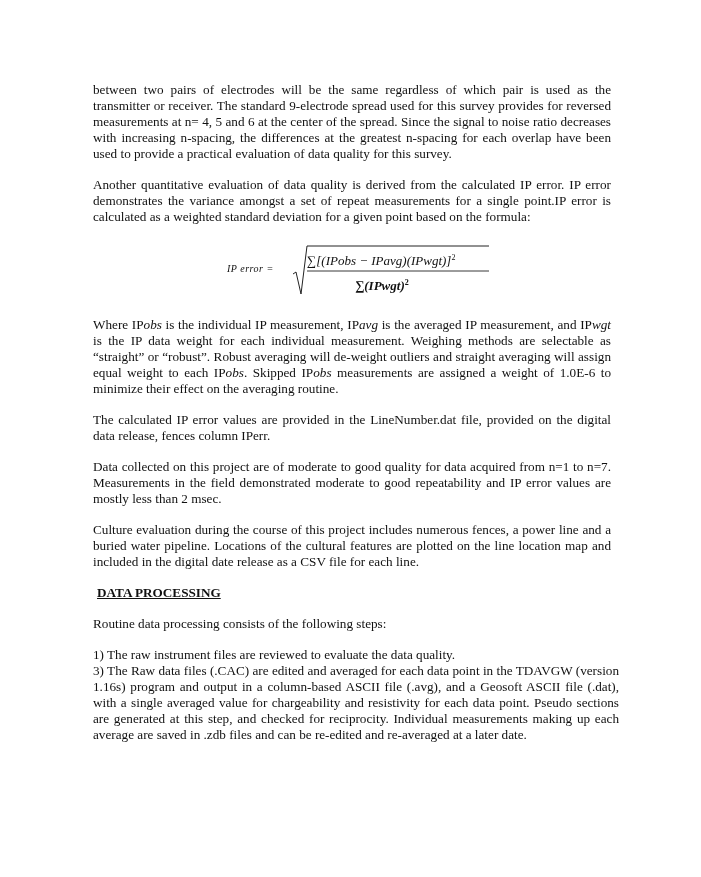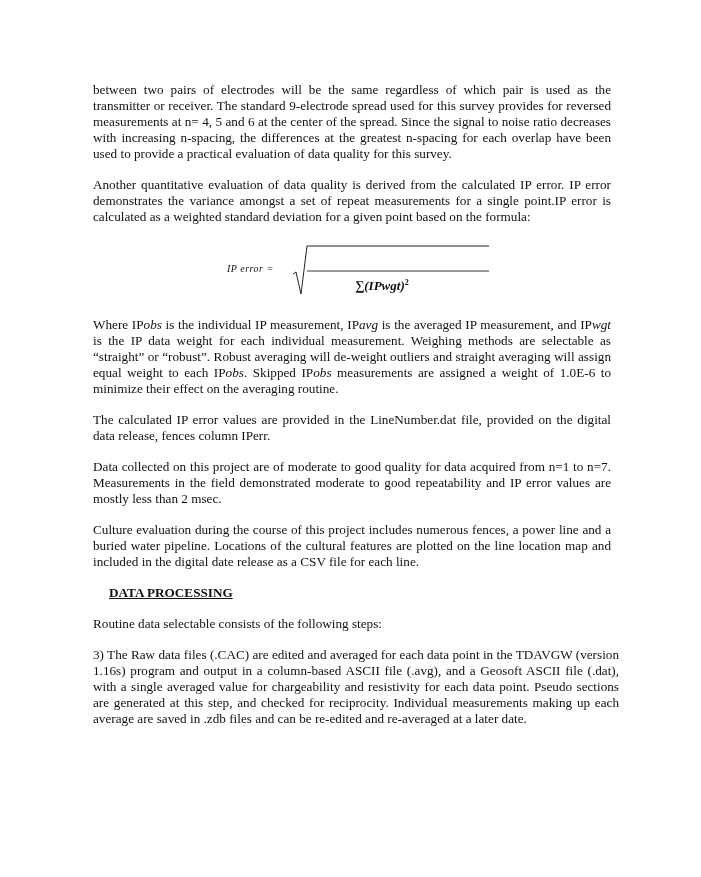--- a/index.html
+++ b/index.html
@@ -12,47 +12,49 @@
   p { margin: 0 8px 15px 0; text-align: justify; }
   .formula {
     height: 62px; margin: 0 0 15px 0; position: relative;
     font-family: "Liberation Serif", serif; font-style: italic;
   }
   .formula .lhs { position: absolute; left: 134px; top: 21px; font-size: 10px; letter-spacing: 0.5px; }
   .formula .sqrt { position: absolute; left: 200px; top: 4px; width: 196px; height: 52px; }
   .formula .num { position: absolute; left: 214px; top: 10px; font-size: 13px; }
   .formula .den { position: absolute; left: 262px; top: 35px; font-size: 13px; font-weight: bold; }
   .formula sup { font-size: 8px; font-style: normal; }
-  .heading { font-weight: bold; text-decoration: underline; margin: 0 0 15px 16px; }
+  .heading { font-weight: bold; text-decoration: underline; margin: 0 0 15px 4px; }
   .steps p { margin: 0; }
   .steps { margin: 0; }
   i { font-style: italic; }
 </style>
 </head>
 <body>
 
 <div class="page">
   <p>between two pairs of electrodes will be the same regardless of which pair is used as the transmitter or receiver. The standard 9-electrode spread used for this survey provides for reversed measurements at n= 4, 5 and 6 at the center of the spread. Since the signal to noise ratio decreases with increasing n-spacing, the differences at the greatest n-spacing for each overlap have been used to provide a practical evaluation of data quality for this survey.</p>
   <p>Another quantitative evaluation of data quality is derived from the calculated IP error. IP error demonstrates the variance amongst a set of repeat measurements for a single point.IP error is calculated as a weighted standard deviation for a given point based on the formula:</p>
 
   <div class="formula">
     <span class="lhs">IP error =</span>
     <svg class="sqrt" viewBox="0 0 196 52">
       <polyline points="0,30 3,28 8,50 14,2 196,2" fill="none" stroke="#222" stroke-width="1"></polyline>
       <line x1="14" y1="27" x2="196" y2="27" stroke="#222" stroke-width="0.9"></line>
     </svg>
+    <span class="num"><span>∑[(IPobs − IPavg)(IPwgt)]</span><sup>2</sup></span>
     <span class="den"><span>∑(IPwgt)</span><sup>2</sup></span>
   </div>
 
   <p><span>Where IP</span><i>obs</i><span> is the individual IP measurement, IP</span><i>avg</i><span> is the averaged IP measurement, and IP</span><i>wgt</i><span> is the IP data weight for each individual measurement. Weighing methods are selectable as “straight” or “robust”.  Robust averaging will de-weight outliers and straight averaging will assign equal weight to each IP</span><i>obs</i><span>. Skipped IP</span><i>obs</i><span> measurements are assigned a weight of 1.0E-6 to minimize their effect on the averaging routine.</span></p>
 
   <p>The calculated IP error values are provided in the LineNumber.dat file, provided on the digital data release, fences column IPerr.</p>
   <p>Data collected on this project are of moderate to good quality for data acquired from n=1 to n=7. Measurements in the field demonstrated moderate to good repeatability and IP error values are mostly less than 2 msec.</p>
   <p>Culture evaluation during the course of this project includes numerous fences, a power line and a buried water pipeline. Locations of the cultural features are plotted on the line location map and included in the digital date release as a CSV file for each line.</p>
 
   <div class="heading">DATA PROCESSING</div>
 
-  <p>Routine data selectable consists of the following steps:</p>
+  <p>Routine data processing consists of the following steps:</p>
 
   <div class="steps">
+    <p>1)  The raw instrument files are reviewed to evaluate the data quality.</p>
     <p>3)  The Raw data files (.CAC) are edited and averaged for each data point in the TDAVGW (version 1.16s) program and output in a column-based ASCII file (.avg), and a Geosoft ASCII file (.dat), with a single averaged value for chargeability and resistivity for each data point. Pseudo sections are generated at this step, and checked for reciprocity.  Individual measurements making up each average are saved in .zdb files and can be re-edited and re-averaged at a later date.</p>
   </div>
 </div>
 
 </body></html>

